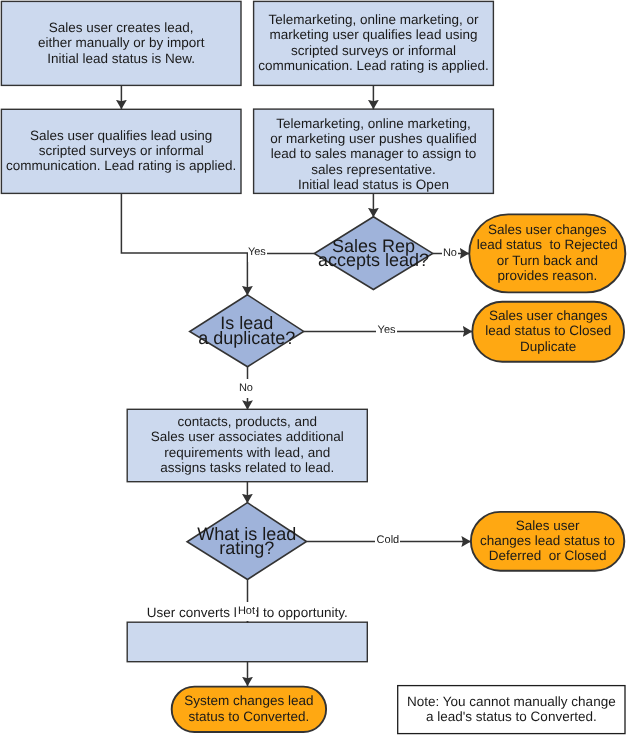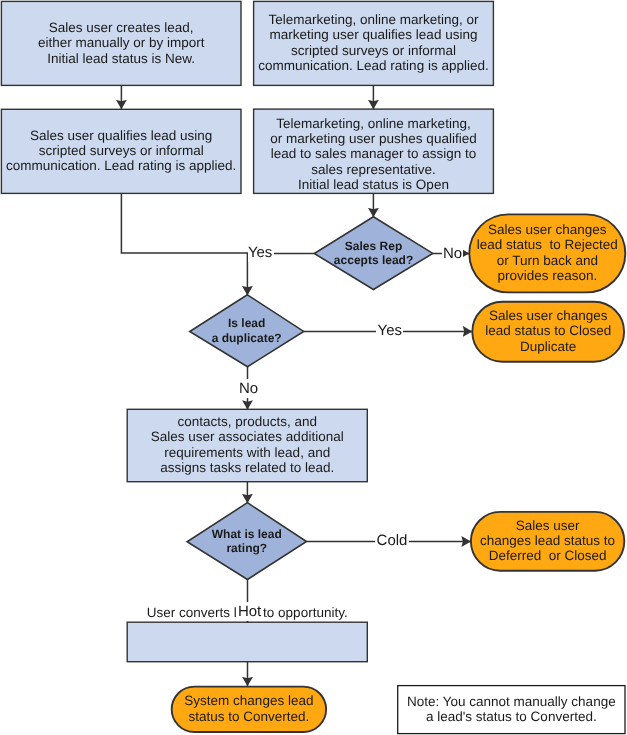--- a/index.html
+++ b/index.html
@@ -5,22 +5,22 @@
 <style>
   html,body{margin:0;padding:0;background:#ffffff;}
   body{width:627px;height:735px;overflow:hidden;font-family:"Liberation Sans",sans-serif;-webkit-font-smoothing:antialiased;text-rendering:geometricPrecision;}
   #canvas{position:relative;width:627px;height:735px;background:#fff;}
   svg#edges{position:absolute;left:0;top:0;width:627px;height:735px;pointer-events:none;}
   .node{position:absolute;box-sizing:border-box;display:flex;align-items:center;justify-content:center;text-align:center;color:#1a1a1a;}
   .rect{}
   .note{}
   .pill{}
   .dlabel{position:absolute;display:flex;align-items:center;justify-content:center;text-align:center;color:#1a1a1a;}
-  .dlabel .txt{font-size:12px;line-height:14.5px;top:0.2px;font-weight:bold;}
-  .etext{position:absolute;background:#fff;color:#1a1a1a;line-height:13.4px;font-size:15px;white-space:pre;padding:2.7px 1.2px 2.8px 1.2px;}
+  .dlabel .txt{font-size:18px;line-height:14.5px;top:0.2px;}
+  .etext{position:absolute;background:#fff;color:#1a1a1a;line-height:13.4px;font-size:11px;white-space:pre;padding:2.7px 1.2px 2.8px 1.2px;}
   .txt{font-size:13.5px;line-height:15.45px;position:relative;top:-0.6px;}
   .txt>div{white-space:pre;}
 </style>
 </head>
 <body>
 
 <div id="canvas">
 
   <svg id="edges" viewBox="0 0 627 735">
     <defs>

